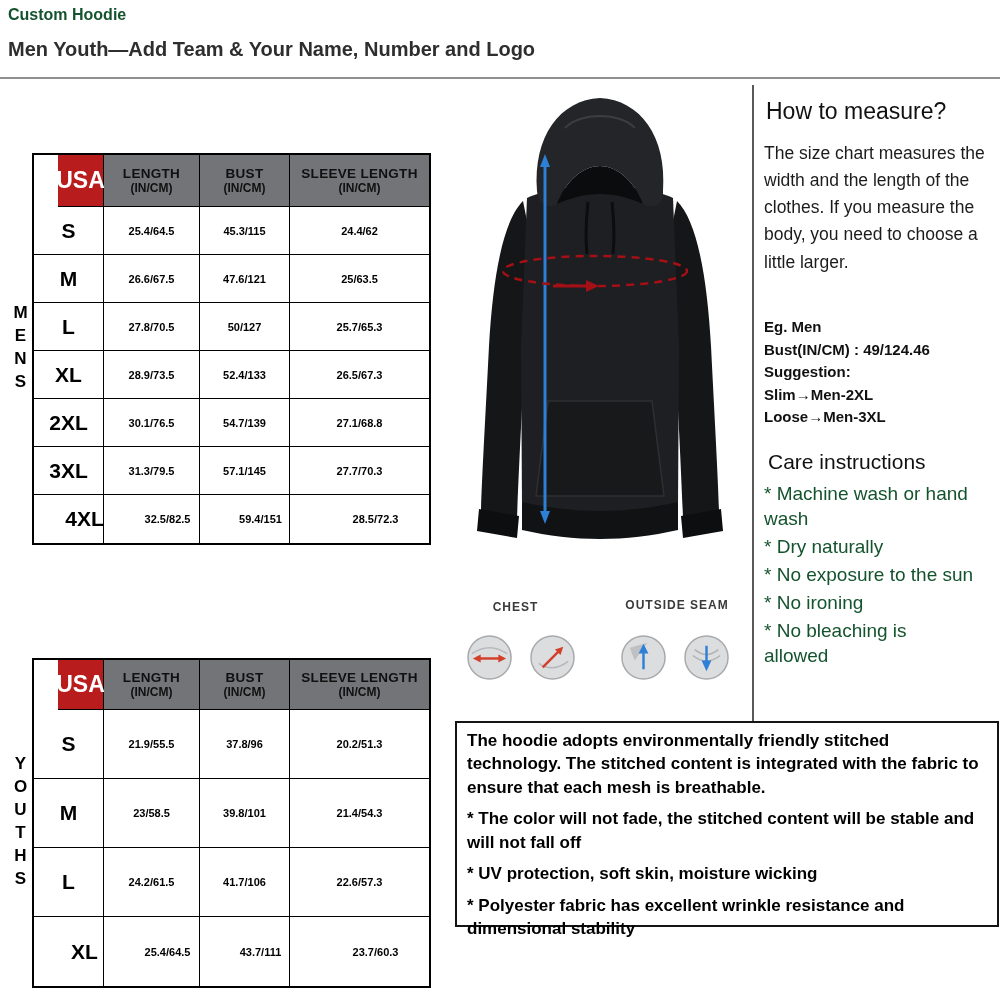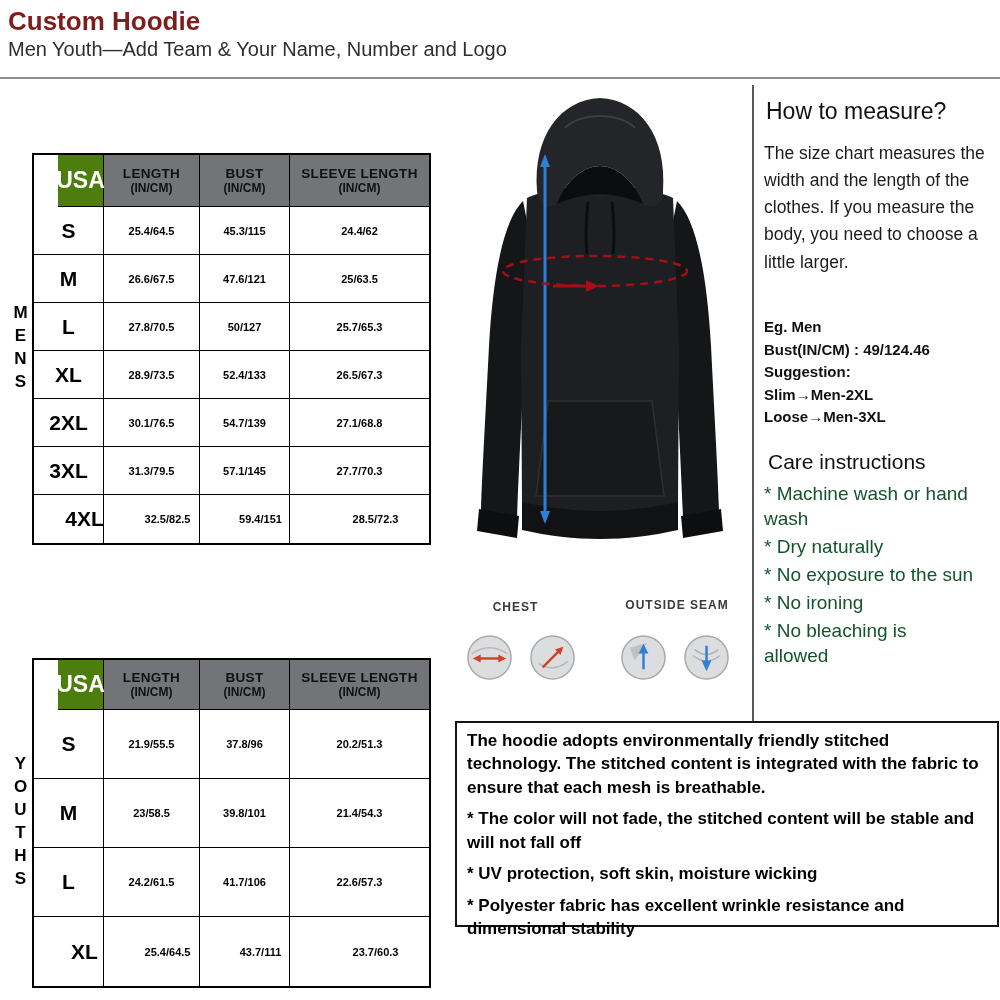--- a/index.html
+++ b/index.html
@@ -1,40 +1,40 @@
 <!DOCTYPE html>
 <html><head>
 <meta charset="utf-8">
 <style>
   html,body{margin:0;padding:0;background:#fff;}
   body{width:1000px;height:1000px;position:relative;overflow:hidden;
        font-family:"Liberation Sans", sans-serif;color:#000;}
   .abs{position:absolute;}
 
   
-  .page-title{left:8px;top:6px;font-size:26px;font-weight:700;color:#7f1d1d;}
-  .page-subtitle{left:8px;top:38px;font-size:20px;font-weight:400;color:#2e2e2e;}
+  .page-title{left:8px;top:6px;font-size:16px;font-weight:700;color:#14532d;}
+  .page-subtitle{left:8px;top:38px;font-size:20px;font-weight:700;color:#2e2e2e;}
   .top-rule{left:0;top:77px;width:1000px;height:2px;background:#8f8f8f;}
 
   
   .table-block{display:flex;align-items:center;}
   .vlabel{writing-mode:vertical-rl;text-orientation:upright;
           font-weight:700;font-size:17px;letter-spacing:4px;width:24px;
           display:flex;align-items:center;justify-content:center;color:#000;}
   .size-table{display:grid;border:2px solid #000;background:#fff;}
   .mens-grid{grid-template-columns:70px 96px 90px 139px;grid-template-rows:52px repeat(7,48px);}
   .youths-grid{grid-template-columns:70px 96px 90px 139px;grid-template-rows:50px repeat(4,69px);}
   .cell{display:flex;flex-direction:column;align-items:center;justify-content:center;
         border-right:1.5px solid #000;border-bottom:1.5px solid #000;font-weight:700;text-align:center;}
   .cell:nth-child(4n){border-right:none;}
   .cell:nth-last-child(-n+4){border-bottom:none;padding-left:32px;}
   .head{background:#737478;color:#101010;}
   .head .h1{font-size:13.5px;font-weight:700;letter-spacing:.3px;}
   .head .h2{font-size:12px;font-weight:700;}
-  .head.usa{background:#4d7c0f;margin-left:24px;}
+  .head.usa{background:#b91c1c;margin-left:24px;}
   .head.usa span{font-size:23px;font-weight:700;color:#fff;}
   .size-cell{font-size:21px;}
   .val-cell{font-size:11px;}
 
   
   .diagram-label{font-size:12px;font-weight:700;letter-spacing:1px;color:#3a3a3a;text-align:center;}
   .circle-row{display:flex;gap:16px;}
 
   
   .vert-rule{left:752px;top:85px;width:2px;height:636px;background:#5a5a5a;}

